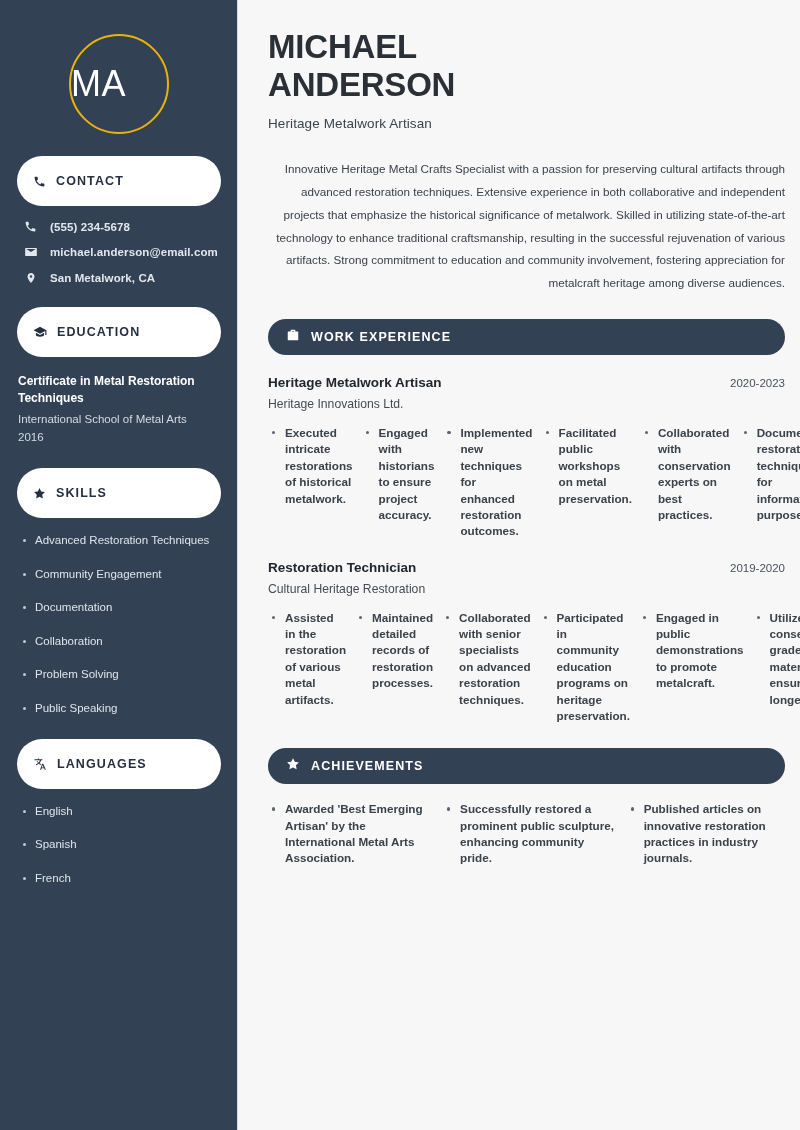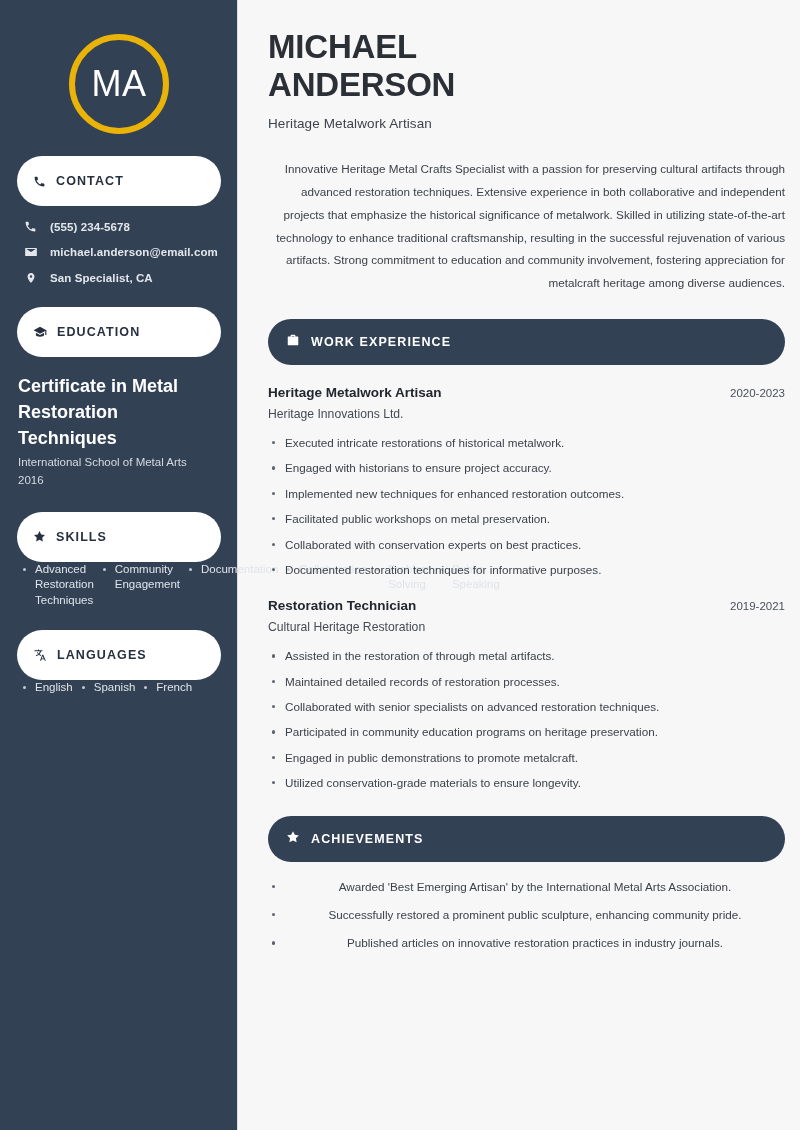--- a/index.html
+++ b/index.html
@@ -42,25 +42,24 @@
 
   .monogram-wrap {
     display: flex;
     justify-content: center;
     padding-top: 34px;
     padding-bottom: 0;
   }
   .monogram {
     width: 100px;
     height: 100px;
-    border: 6px solid #eab308;
+    border: 2px solid #eab308;
     border-radius: 50%;
     display: flex;
     align-items: center;
-    justify-content: center;
   }
   .monogram-text {
     color: #ffffff;
     font-size: 36px;
     font-weight: 400;
     letter-spacing: 0.5px;
     line-height: 1;
   }
 
   .pill {
@@ -97,41 +96,42 @@
   .contact-row .ci { width: 15px; display: flex; justify-content: center; }
   .contact-row .ctext {
     color: #e3e7ec;
     font-size: 11.5px;
     letter-spacing: 0.1px;
   }
 
   .edu-block { margin-top: 16px; padding-left: 1px; }
   .edu-degree {
     color: #ffffff;
-    font-size: 18px;
+    font-size: 12px;
     font-weight: 700;
     line-height: 1.45;
   }
   .edu-school {
     color: #d5dae1;
     font-size: 11.5px;
     line-height: 1.55;
     margin-top: 3px;
   }
   .edu-year {
     color: #d5dae1;
     font-size: 11.5px;
     line-height: 1.55;
   }
 
   .side-list {
+    margin-top: 15px;
     list-style: none;
     display: flex;
-    flex-direction: row;
-    gap: 8px;
+    flex-direction: column;
+    gap: 18px;
     padding-left: 5px;
   }
   .side-list li {
     color: #dfe4ea;
     font-size: 11.5px;
     position: relative;
     padding-left: 13px;
     line-height: 1.35;
   }
   .side-list li::before {
@@ -171,21 +171,21 @@
     font-size: 11.7px;
     line-height: 1.95;
     margin-top: 27px;
     text-align: right;
   }
 
   .bar {
     margin-top: 24px;
     background: #334155;
     border-radius: 999px;
-    height: 46px;
+    height: 36px;
     display: flex;
     align-items: center;
     padding: 0 18px;
     gap: 11px;
   }
   .bar .bar-label {
     color: #ffffff;
     font-size: 12.5px;
     font-weight: 700;
     letter-spacing: 1.1px;
@@ -211,41 +211,41 @@
   .entry-org {
     color: #454b54;
     font-size: 12.2px;
     margin-top: 7px;
   }
 
   .main-list {
     list-style: none;
     margin-top: 14px;
     display: flex;
-    flex-direction: column;
     gap: 9px;
+    font-weight: bold;
   }
   .main-list li {
     color: #3c424a;
     font-size: 11.7px;
     position: relative;
     padding-left: 17px;
     line-height: 1.4;
   }
   .main-list li::before {
     content: "";
     position: absolute;
     left: 4px;
     top: 6px;
     width: 3.2px;
     height: 3.2px;
     background: #5c636d;
     border-radius: 50%;
   }
-  .ach-list { margin-top: 17px; gap: 12px; text-align: center; }
+  .ach-list { margin-top: 17px; gap: 12px; }
 </style>
 </head>
 <body>
 
 <div class="page">
 
   <aside class="sidebar">
 
     <div class="monogram-wrap">
       <div class="monogram">
@@ -278,21 +278,21 @@
             </svg>
         </span>
         <span class="ctext">michael.anderson@email.com</span>
       </div>
       <div class="contact-row">
         <span class="ci">
           <svg width="12" height="14" viewBox="0 0 24 24" fill="#e3e7ec">
               <path d="M12 2C8.1 2 5 5.1 5 9c0 5.2 7 13 7 13s7-7.8 7-13c0-3.9-3.1-7-7-7zm0 9.5A2.5 2.5 0 1 1 12 6.5a2.5 2.5 0 0 1 0 5z"></path>
             </svg>
         </span>
-        <span class="ctext">San Specialist, CA</span>
+        <span class="ctext">San Metalwork, CA</span>
       </div>
     </div>
 
     <div class="pill">
       <span>
         <svg width="14" height="14" viewBox="0 0 24 24" fill="#26303f">
             <path d="M12 3 1 9l11 6 9-4.9V17h2V9L12 3zM5 13.2V17c0 1.7 3.1 3 7 3s7-1.3 7-3v-3.8l-7 3.8-7-3.8z"></path>
           </svg>
       </span>
       <span class="pill-label">EDUCATION</span>
@@ -371,25 +371,25 @@
         <li>Implemented new techniques for enhanced restoration outcomes.</li>
         <li>Facilitated public workshops on metal preservation.</li>
         <li>Collaborated with conservation experts on best practices.</li>
         <li>Documented restoration techniques for informative purposes.</li>
       </ul>
     </div>
 
     <div class="entry">
       <div class="entry-head">
         <span class="entry-role">Restoration Technician</span>
-        <span class="entry-dates">2019-2021</span>
+        <span class="entry-dates">2019-2020</span>
       </div>
       <div class="entry-org">Cultural Heritage Restoration</div>
       <ul class="main-list">
-        <li>Assisted in the restoration of through metal artifacts.</li>
+        <li>Assisted in the restoration of various metal artifacts.</li>
         <li>Maintained detailed records of restoration processes.</li>
         <li>Collaborated with senior specialists on advanced restoration techniques.</li>
         <li>Participated in community education programs on heritage preservation.</li>
         <li>Engaged in public demonstrations to promote metalcraft.</li>
         <li>Utilized conservation-grade materials to ensure longevity.</li>
       </ul>
     </div>
 
     <div class="bar">
       <span>

